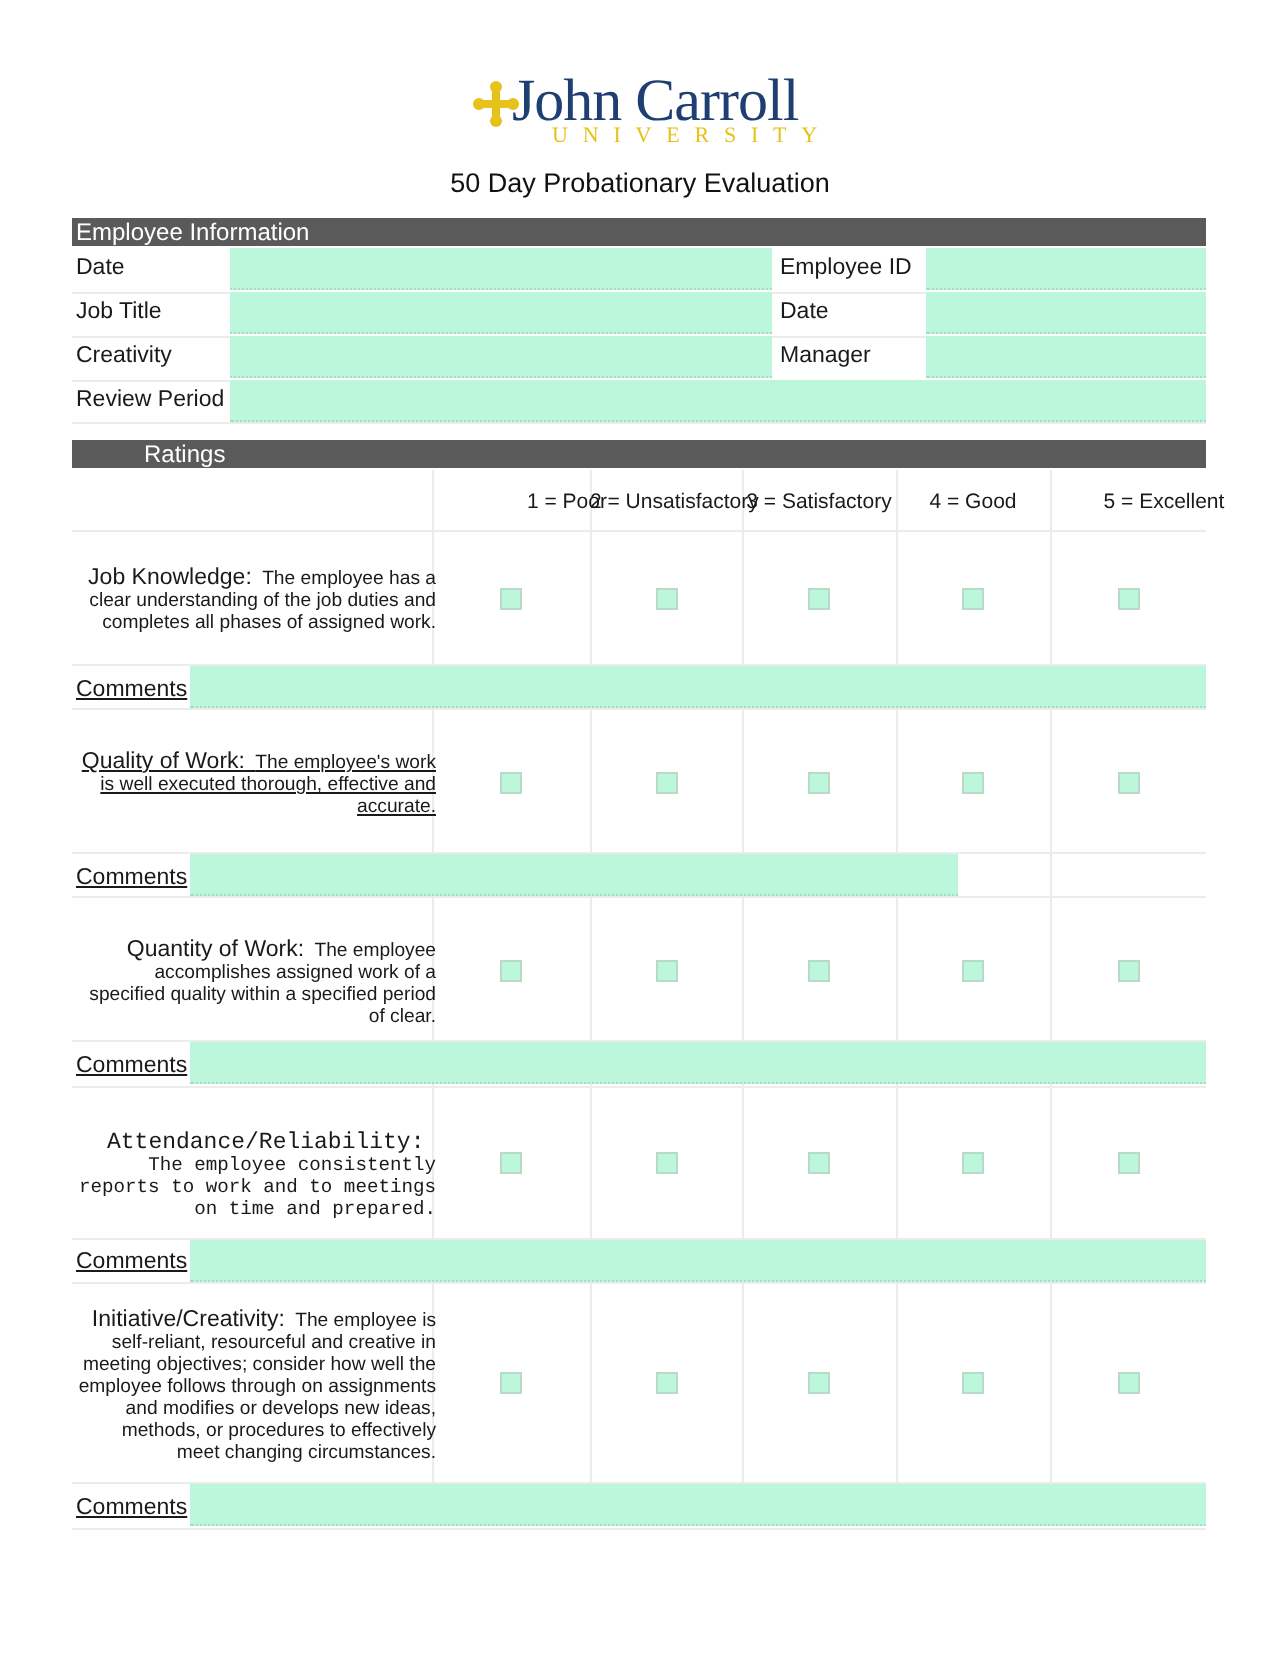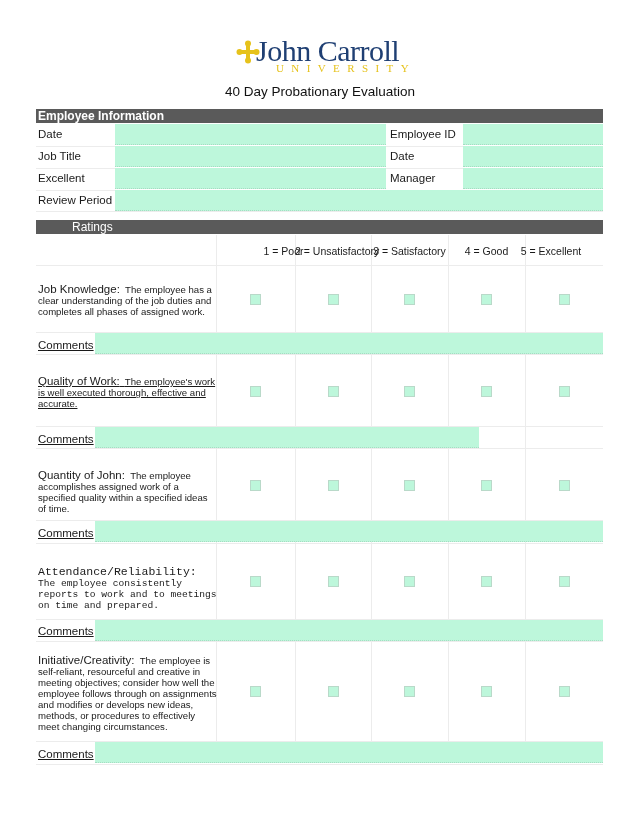--- a/index.html
+++ b/index.html
@@ -21,21 +21,21 @@
 
   .info-row { position: absolute; left: 36px; width: 567px; height: 21px; }
   .info-row .lbl { position: absolute; left: 2px; top: 4px; font-size: 11.5px; }
   .field { position: absolute; background: #bdf7db; border-bottom: 1px dotted #a5dcc2; box-sizing: border-box; }
   .rowline { position: absolute; left: 36px; height: 1px; background: #ececec; }
 
   .col-head { position: absolute; top: 245px; font-size: 10.5px; text-align: center; white-space: nowrap; }
   .vline { position: absolute; width: 1px; background: #ececec; }
   .hline { position: absolute; height: 1px; background: #ececec; }
 
-  .crit { position: absolute; left: 38px; width: 180px; font-size: 9.6px; line-height: 11px; }
+  .crit { position: absolute; left: 38px; width: 180px; font-size: 9.6px; line-height: 11px; text-align: right; }
   .crit .name { font-size: 11.5px; }
 
   .cb { position: absolute; width: 11px; height: 11px; background: #bdf7db;
         border: 1px solid #b9d9c9; box-sizing: border-box; }
 
   .comments-lbl { position: absolute; left: 38px; font-size: 11.5px; text-decoration: underline; }
 </style>
 </head>
 <body>
 
@@ -47,23 +47,23 @@
       <circle cx="12" cy="3.5" r="3"></circle>
       <circle cx="12" cy="20.5" r="3"></circle>
       <circle cx="3.5" cy="12" r="3"></circle>
       <circle cx="20.5" cy="12" r="3"></circle>
     </g>
   </svg>
   <span class="wordmark">John Carroll</span>
   <span class="univ">UNIVERSITY</span>
 </div>
 
-<div class="doc-title">40 Day Probationary Evaluation</div>
+<div class="doc-title">50 Day Probationary Evaluation</div>
 
-<div class="section-bar" style="top:109px;font-weight:bold;">Employee Information</div>
+<div class="section-bar" style="top:109px;">Employee Information</div>
 
 <div class="info-row" style="top:124px;">
   <span class="lbl">Date</span>
 </div>
 <div class="field" style="left:115px; top:124px; width:271px; height:21px;"></div>
 <div class="info-row" style="left:388px; width:74px; top:124px;">
   <span class="lbl">Employee ID</span>
 </div>
 <div class="field" style="left:463px; top:124px; width:140px; height:21px;"></div>
 <div class="rowline" style="top:146px; width:567px;"></div>
@@ -72,21 +72,21 @@
   <span class="lbl">Job Title</span>
 </div>
 <div class="field" style="left:115px; top:146px; width:271px; height:21px;"></div>
 <div class="info-row" style="left:388px; width:74px; top:146px;">
   <span class="lbl">Date</span>
 </div>
 <div class="field" style="left:463px; top:146px; width:140px; height:21px;"></div>
 <div class="rowline" style="top:168px; width:567px;"></div>
 
 <div class="info-row" style="top:168px;">
-  <span class="lbl">Excellent</span>
+  <span class="lbl">Creativity</span>
 </div>
 <div class="field" style="left:115px; top:168px; width:271px; height:21px;"></div>
 <div class="info-row" style="left:388px; width:74px; top:168px;">
   <span class="lbl">Manager</span>
 </div>
 <div class="field" style="left:463px; top:168px; width:140px; height:21px;"></div>
 <div class="rowline" style="top:190px; width:567px;"></div>
 
 <div class="info-row" style="top:190px;">
   <span class="lbl">Review Period</span>
@@ -99,21 +99,21 @@
 <div class="vline" style="left:216px; top:235px; height:507px;"></div>
 <div class="vline" style="left:295px; top:235px; height:507px;"></div>
 <div class="vline" style="left:371px; top:235px; height:507px;"></div>
 <div class="vline" style="left:448px; top:235px; height:507px;"></div>
 <div class="vline" style="left:525px; top:235px; height:507px;"></div>
 
 <div class="col-head" style="left:216px; width:79px;margin-left:28px;">1 = Poor</div>
 <div class="col-head" style="left:295px; width:76px;">2 = Unsatisfactory</div>
 <div class="col-head" style="left:371px; width:77px;">3 = Satisfactory</div>
 <div class="col-head" style="left:448px; width:77px;">4 = Good</div>
-<div class="col-head" style="left:512px; width:78px;">5 = Excellent</div>
+<div class="col-head" style="left:543px; width:78px;">5 = Excellent</div>
 <div class="hline" style="left:36px; width:567px; top:265px;"></div>
 
 <div class="crit" style="top:284px;">
   <span class="name">Job Knowledge:</span>&nbsp;
   <span>The employee has a clear understanding of the job duties and completes all phases of assigned work.</span>
 </div>
 <div class="cb" style="left:250px; top:294px;"></div>
 <div class="cb" style="left:328px; top:294px;"></div>
 <div class="cb" style="left:404px; top:294px;"></div>
 <div class="cb" style="left:481px; top:294px;"></div>
@@ -131,22 +131,22 @@
 <div class="cb" style="left:328px; top:386px;"></div>
 <div class="cb" style="left:404px; top:386px;"></div>
 <div class="cb" style="left:481px; top:386px;"></div>
 <div class="cb" style="left:559px; top:386px;"></div>
 <div class="hline" style="left:36px; width:567px; top:426px;"></div>
 <div class="comments-lbl" style="top:433px;">Comments</div>
 <div class="field" style="left:95px; top:427px; width:384px; height:21px;"></div>
 <div class="hline" style="left:36px; width:567px; top:448px;"></div>
 
 <div class="crit" style="top:470px;">
-  <span class="name">Quantity of John:</span>&nbsp;
-  <span>The employee accomplishes assigned work of a specified quality within a specified ideas of time.</span>
+  <span class="name">Quantity of Work:</span>&nbsp;
+  <span>The employee accomplishes assigned work of a specified quality within a specified period of clear.</span>
 </div>
 <div class="cb" style="left:250px; top:480px;"></div>
 <div class="cb" style="left:328px; top:480px;"></div>
 <div class="cb" style="left:404px; top:480px;"></div>
 <div class="cb" style="left:481px; top:480px;"></div>
 <div class="cb" style="left:559px; top:480px;"></div>
 <div class="hline" style="left:36px; width:567px; top:520px;"></div>
 <div class="comments-lbl" style="top:527px;">Comments</div>
 <div class="field" style="left:95px; top:521px; width:508px; height:21px;"></div>
 <div class="hline" style="left:36px; width:567px; top:543px;"></div>

